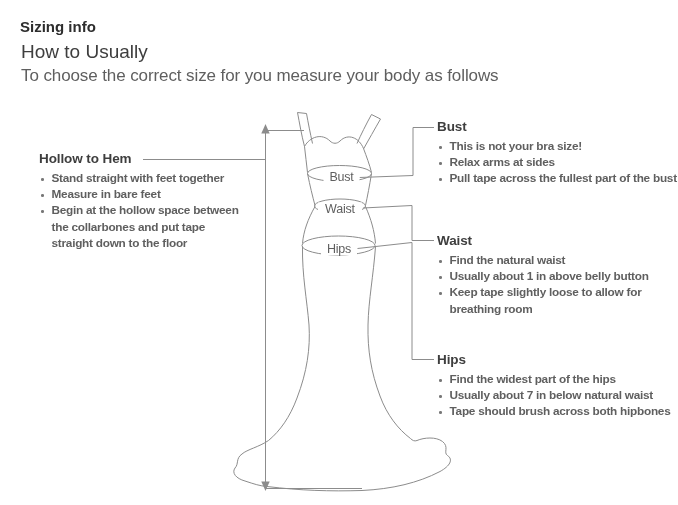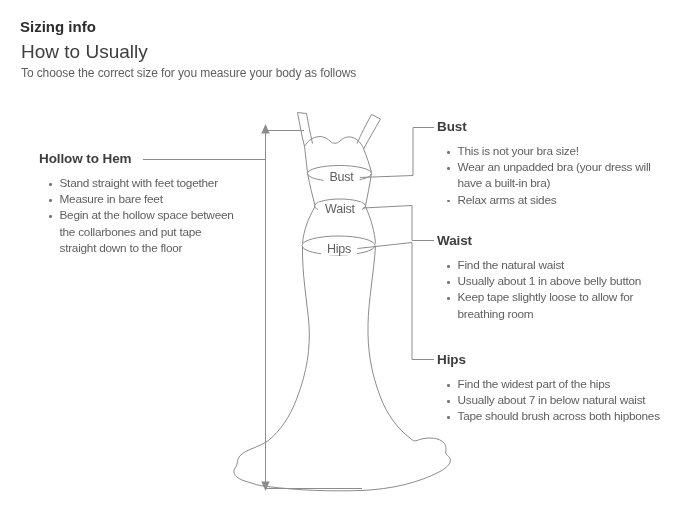--- a/index.html
+++ b/index.html
@@ -17,36 +17,36 @@
   .page-title{
     position:absolute;left:8px;top:6px;margin:12px;
     font-size:15px;font-weight:700;color:var(--title-text);
   }
   .section-heading{
     position:absolute;left:21px;top:41px;margin:0;
     font-size:19px;font-weight:400;color:var(--heading-text);
   }
   .section-subheading{
     position:absolute;left:21px;top:66px;margin:0;
-    font-size:12px;color:var(--body-text);letter-spacing:-0.1px;
+    font-size:17px;color:var(--body-text);letter-spacing:-0.1px;
   }
   svg.diagram{position:absolute;left:0;top:0;pointer-events:none;}
   svg .ln{stroke:var(--diagram-line);fill:none;stroke-width:1;}
   svg .arrow{fill:var(--diagram-line);stroke:none;}
   svg .halo{fill:var(--background);stroke:none;}
   svg text.dlabel{
     fill:var(--body-text);font-size:12.5px;text-anchor:middle;
     font-family:"Liberation Sans", sans-serif;letter-spacing:-0.2px;
   }
   .txt{position:absolute;}
   .txt h3{
     margin:0 0 3px 0;font-size:13.5px;line-height:16px;
     font-weight:700;color:var(--heading-text);letter-spacing:-0.1px;
   }
-  .txt ul{list-style:none;margin:8px;padding:0;}
+  .txt ul{list-style:none;margin:0;padding:0;font-weight:bold;}
   .txt li{
     position:relative;padding-left:12.5px;margin:0;
     font-size:11.8px;line-height:16.2px;color:var(--body-text);
     letter-spacing:-0.25px;white-space:pre-line;
   }
   .txt li::before{
     content:"";position:absolute;left:2px;top:8px;
     width:2.6px;height:2.6px;border-radius:50%;
     background:var(--body-text);opacity:.85;
   }
@@ -114,23 +114,22 @@
       <li>Begin at the hollow space between
 the collarbones and put tape
 straight down to the floor</li>
     </ul>
 </section>
 
 <section class="txt col-bust">
   <h3>Bust</h3>
   <ul>
       <li>This is not your bra size!</li>
-      <li>Wear an unpadded bra (your dress will
-have a built-in bra)</li>
       <li>Relax arms at sides</li>
+      <li>Pull tape across the fullest part of the bust</li>
     </ul>
 </section>
 
 <section class="txt col-waist">
   <h3>Waist</h3>
   <ul>
       <li>Find the natural waist</li>
       <li>Usually about 1 in above belly button</li>
       <li>Keep tape slightly loose to allow for
 breathing room</li>

